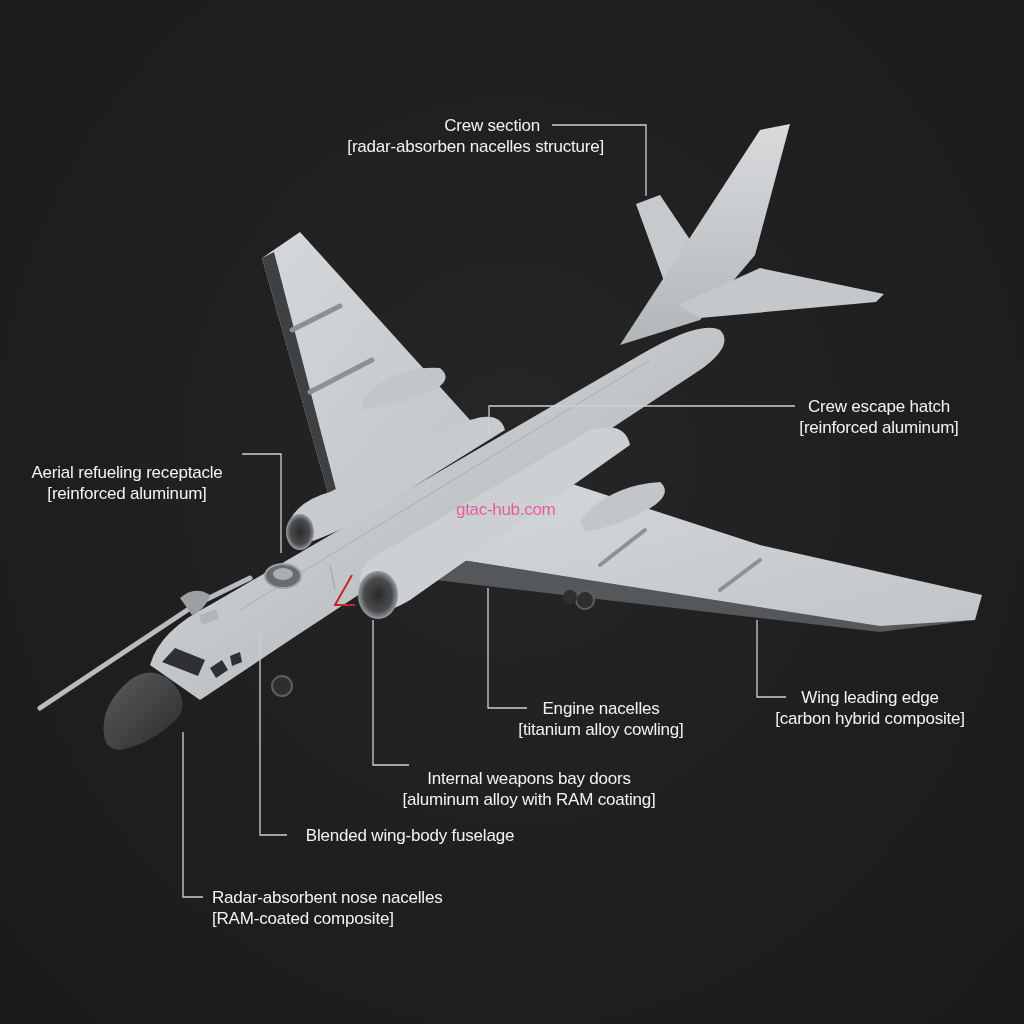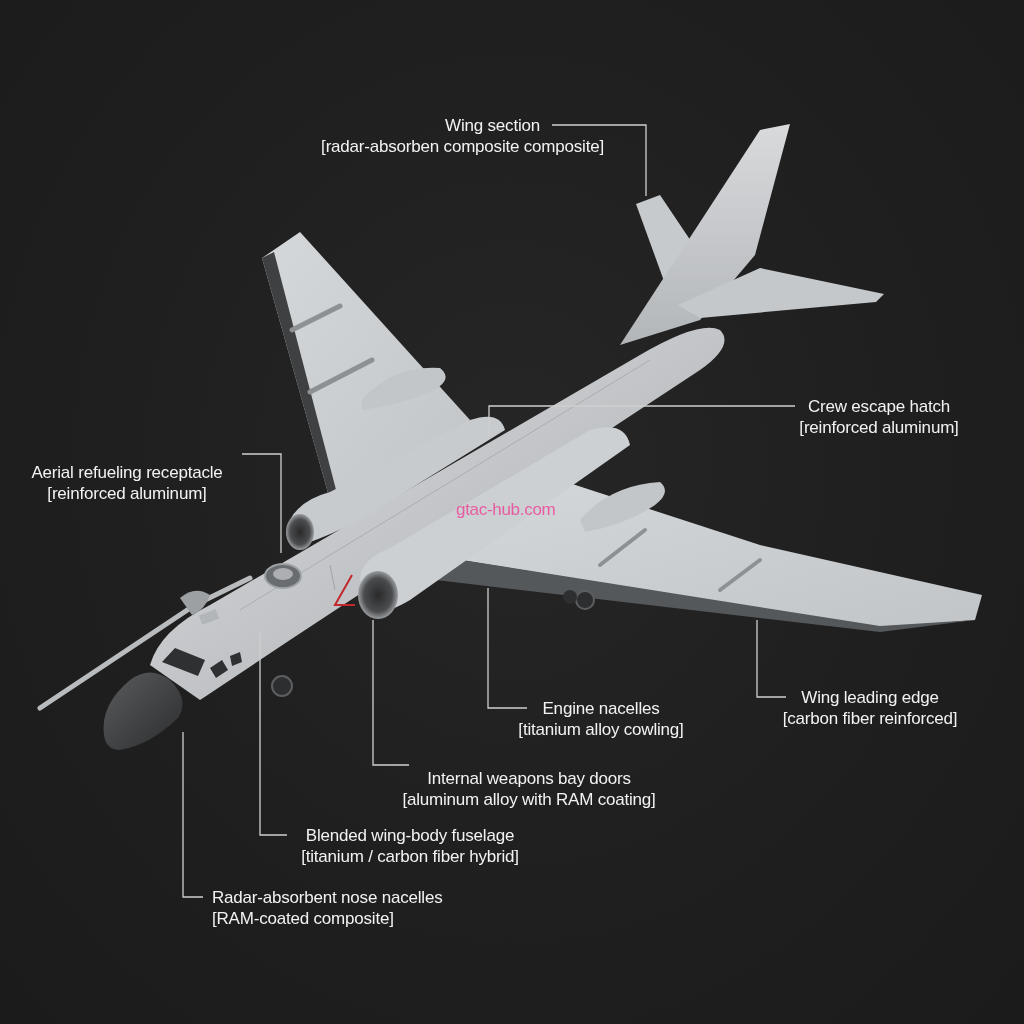--- a/index.html
+++ b/index.html
@@ -133,51 +133,50 @@
       <polyline points="757,620 757,697 786,697"></polyline>
       <polyline points="373,620 373,765 409,765"></polyline>
       <polyline points="260,633 260,835 287,835"></polyline>
       <polyline points="183,732 183,897 203,897"></polyline>
     </g>
   </svg>
 
   <div class="watermark">gtac-hub.com</div>
 
   <div class="label right" style="left:300px; top:115px; width:304px;">
-    <span class="line" style="padding-right:64px;">Wing section</span>
-    <span class="line">[radar-absorben composite composite]</span>
+    <span class="line" style="padding-right:64px;">Crew section</span>
+    <span class="line">[radar-absorben nacelles structure]</span>
   </div>
 
   <div class="label center" style="left:14px; top:462px; width:226px;">
     <span class="line">Aerial refueling receptacle</span>
     <span class="line">[reinforced aluminum]</span>
   </div>
 
   <div class="label center" style="left:786px; top:396px; width:186px;">
     <span class="line">Crew escape hatch</span>
     <span class="line">[reinforced aluminum]</span>
   </div>
 
   <div class="label center" style="left:505px; top:698px; width:192px;">
     <span class="line">Engine nacelles</span>
     <span class="line">[titanium alloy cowling]</span>
   </div>
 
   <div class="label center" style="left:770px; top:687px; width:200px;">
     <span class="line">Wing leading edge</span>
-    <span class="line">[carbon fiber reinforced]</span>
+    <span class="line">[carbon hybrid composite]</span>
   </div>
 
   <div class="label center" style="left:386px; top:755px; width:286px;margin-top:13px;">
     <span class="line">Internal weapons bay doors</span>
     <span class="line">[aluminum alloy with RAM coating]</span>
   </div>
 
   <div class="label center" style="left:284px; top:825px; width:252px;">
     <span class="line">Blended wing-body fuselage</span>
-    <span class="line">[titanium / carbon fiber hybrid]</span>
   </div>
 
   <div class="label" style="left:212px; top:887px;">
     <span class="line">Radar-absorbent nose nacelles</span>
     <span class="line">[RAM-coated composite]</span>
   </div>
 </div>
 
 </body></html>

